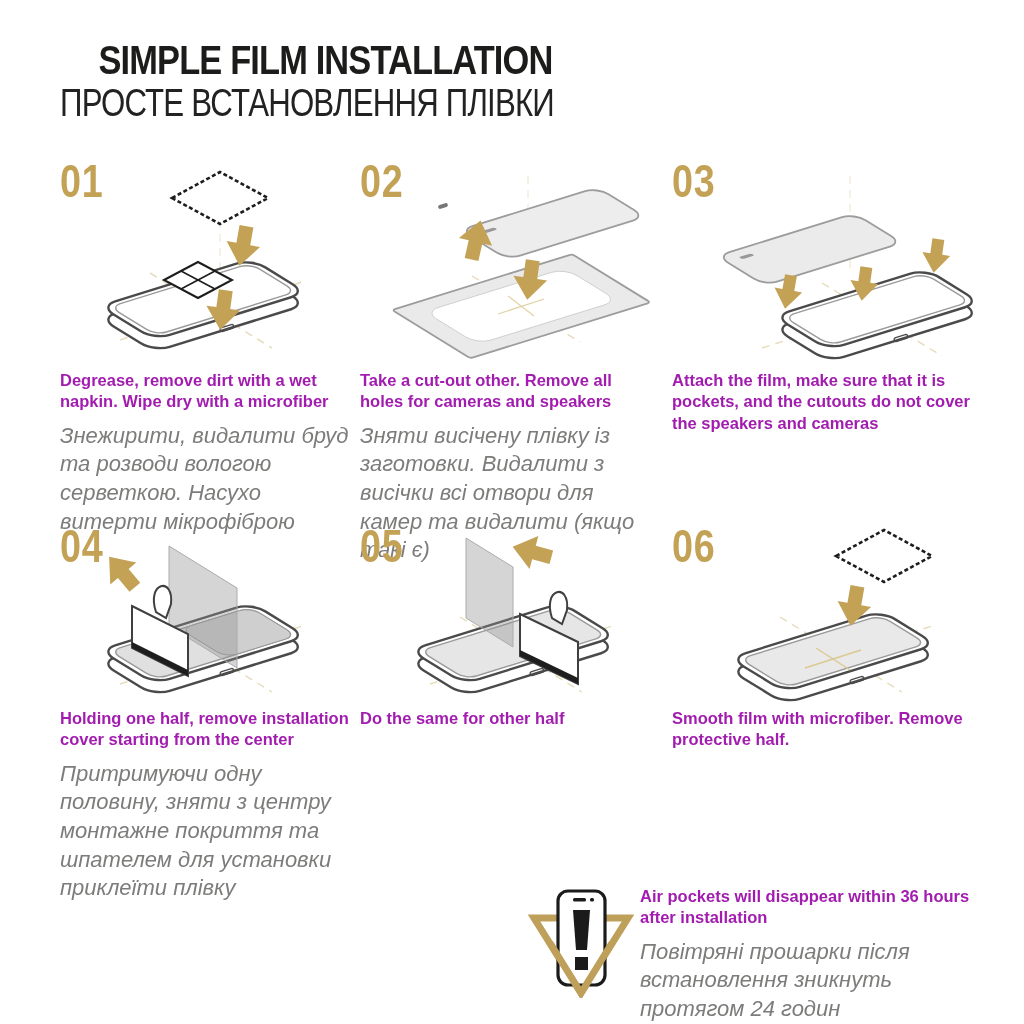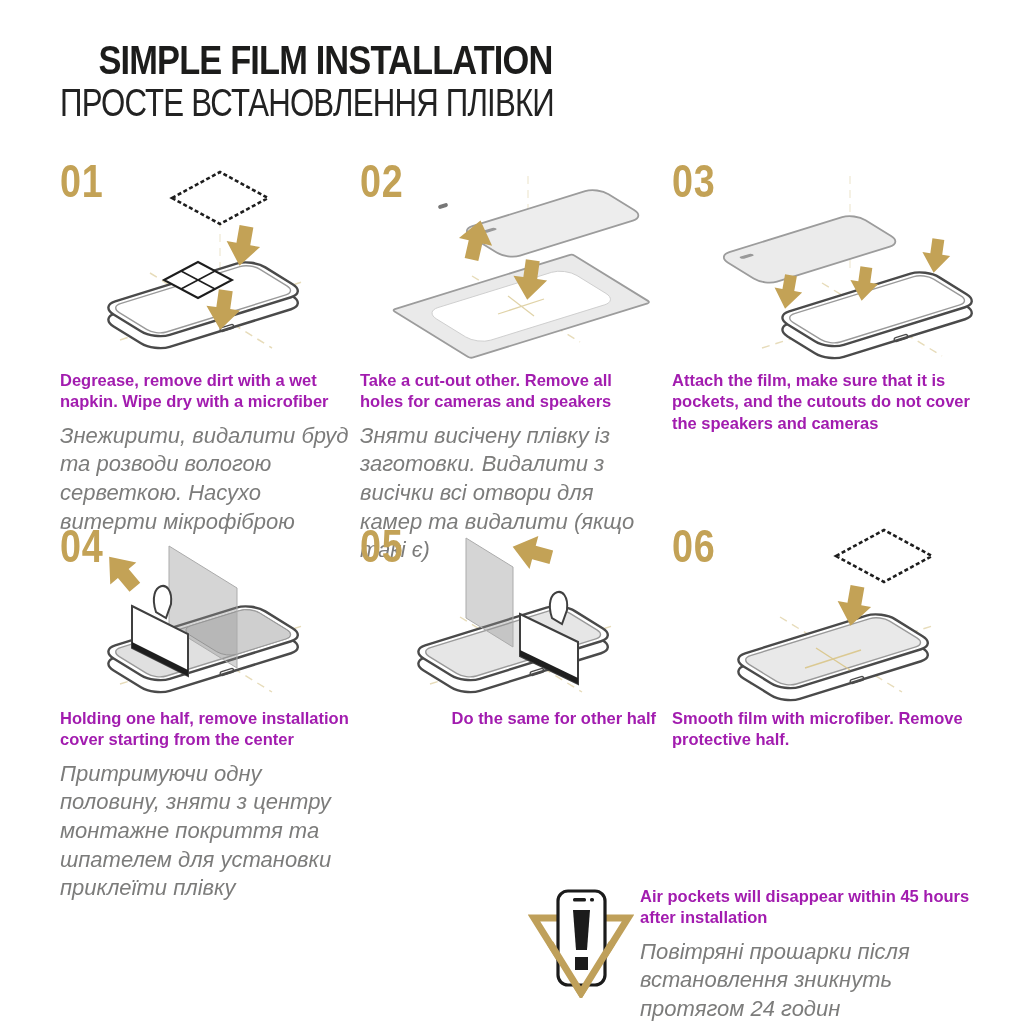--- a/index.html
+++ b/index.html
@@ -196,21 +196,21 @@
       <polygon points="133,149 86,120 86,40 133,69" fill="rgba(145,145,145,0.38)" stroke="#ababab" stroke-width="1"></polygon>
 
       <g>
         <path d="M172,120 C162,90 190,84 187,112 L182,126 Z" fill="#fff" stroke="#3f3f3f" stroke-width="2"></path>
         <polygon points="140,116 198,144 198,186 140,158" fill="#fff" stroke="#3f3f3f" stroke-width="2"></polygon>
         <polygon points="140,152 198,180 198,186 140,158" fill="#1e1e1e"></polygon>
       </g>
 
       <path d="M-7,-20 L7,-20 L7,-2 L17,-2 L0,20 L-17,-2 L-7,-2 Z" transform="translate(152,54) rotate(105)" fill="#C3A256"></path>
     </svg>
-    <div class="txt" style="width:296px;text-align:right;">
+    <div class="txt" style="width:296px;">
       <div class="en">Do the same for other half</div>
     </div>
   </div>
 
   <div class="step row2" style="left:672px;top:523px;width:325px;">
     <div class="num">06</div>
     <svg class="illus" style="left:30px;top:2px;" width="280" height="178" viewBox="0 27 280 178">
       <line x1="48" y1="186" x2="230" y2="128" stroke="#E7DCBA" stroke-width="1.4" stroke-dasharray="8 6"></line>
       <line x1="78" y1="119" x2="200" y2="194" stroke="#E7DCBA" stroke-width="1.4" stroke-dasharray="8 6"></line>
 
@@ -242,18 +242,18 @@
     <svg width="106" height="112" viewBox="0 0 106 112">
       <polygon points="6,32 100,32 53,107" fill="none" stroke="#BFA05A" stroke-width="7"></polygon>
       <rect x="30" y="5" width="47" height="94" rx="10" fill="#fff" stroke="#1b1b1b" stroke-width="3.2"></rect>
       <rect x="45" y="12" width="13" height="3.5" rx="1.5" fill="#1b1b1b"></rect>
       <rect x="62" y="12" width="4" height="3.5" rx="1.5" fill="#1b1b1b"></rect>
       <polygon points="45,24 62,24 59,64 48,64" fill="#1b1b1b"></polygon>
       <rect x="47" y="71" width="13" height="13" fill="#1b1b1b"></rect>
       <path d="M22,57 L53,107 L84,57" fill="none" stroke="#BFA05A" stroke-width="7"></path>
     </svg>
     <div class="txt">
-      <div class="en">Air pockets will disappear within 45 hours after installation</div>
+      <div class="en">Air pockets will disappear within 36 hours after installation</div>
       <div class="ua">Повітряні прошарки після встановлення зникнуть протягом 24 годин</div>
     </div>
   </div>
 
 </div>
 
 </body></html>

